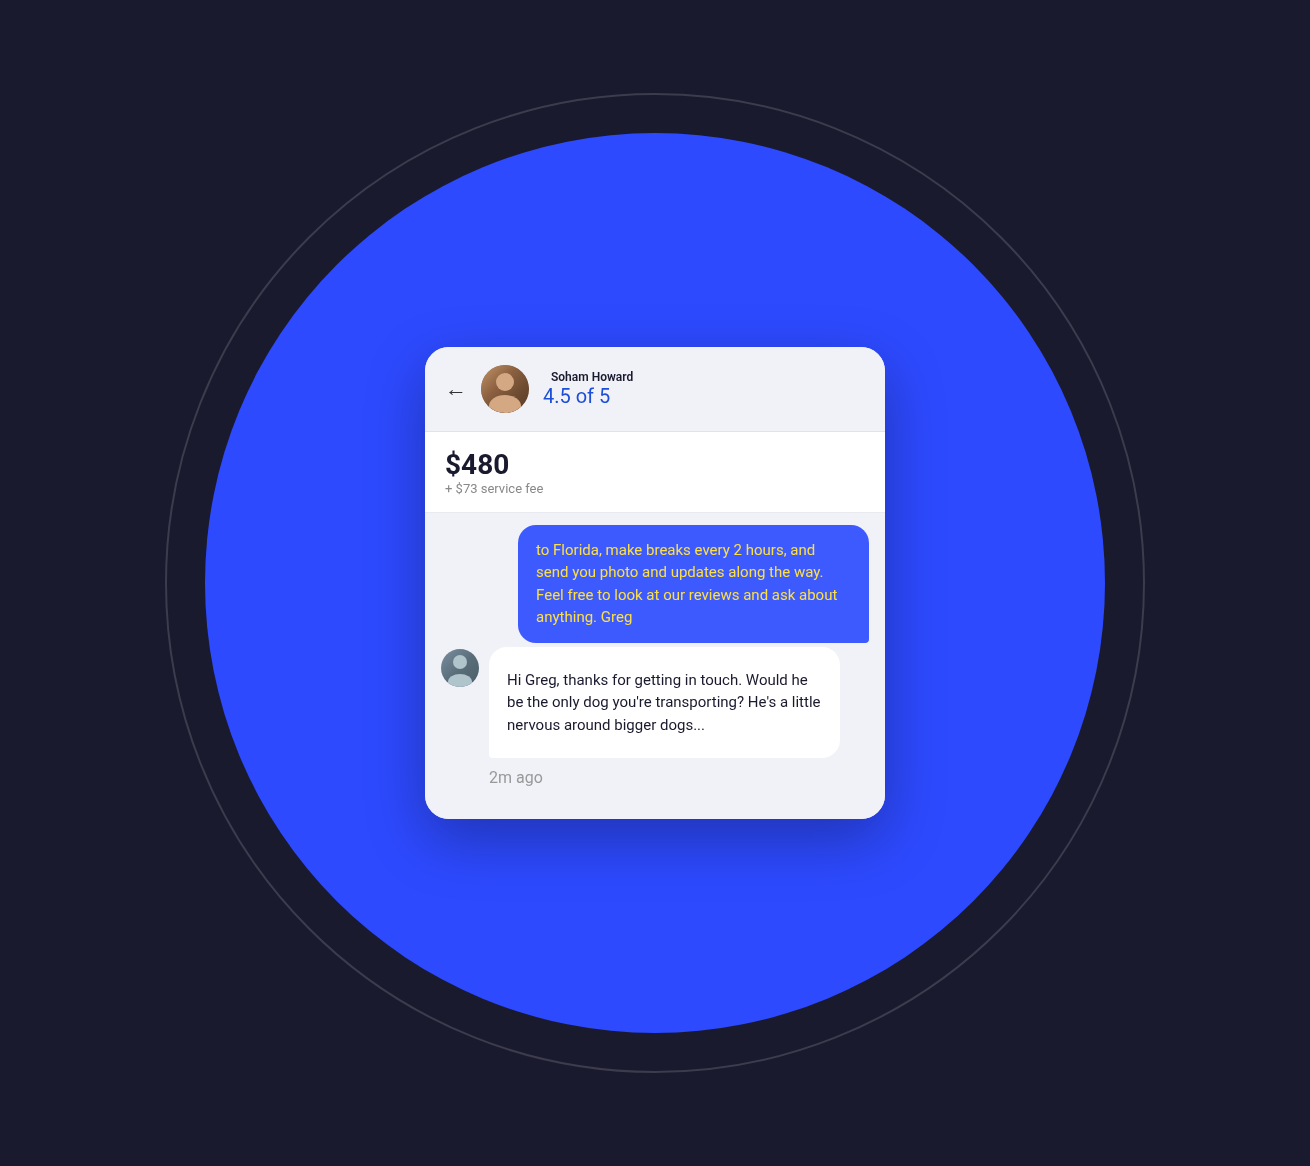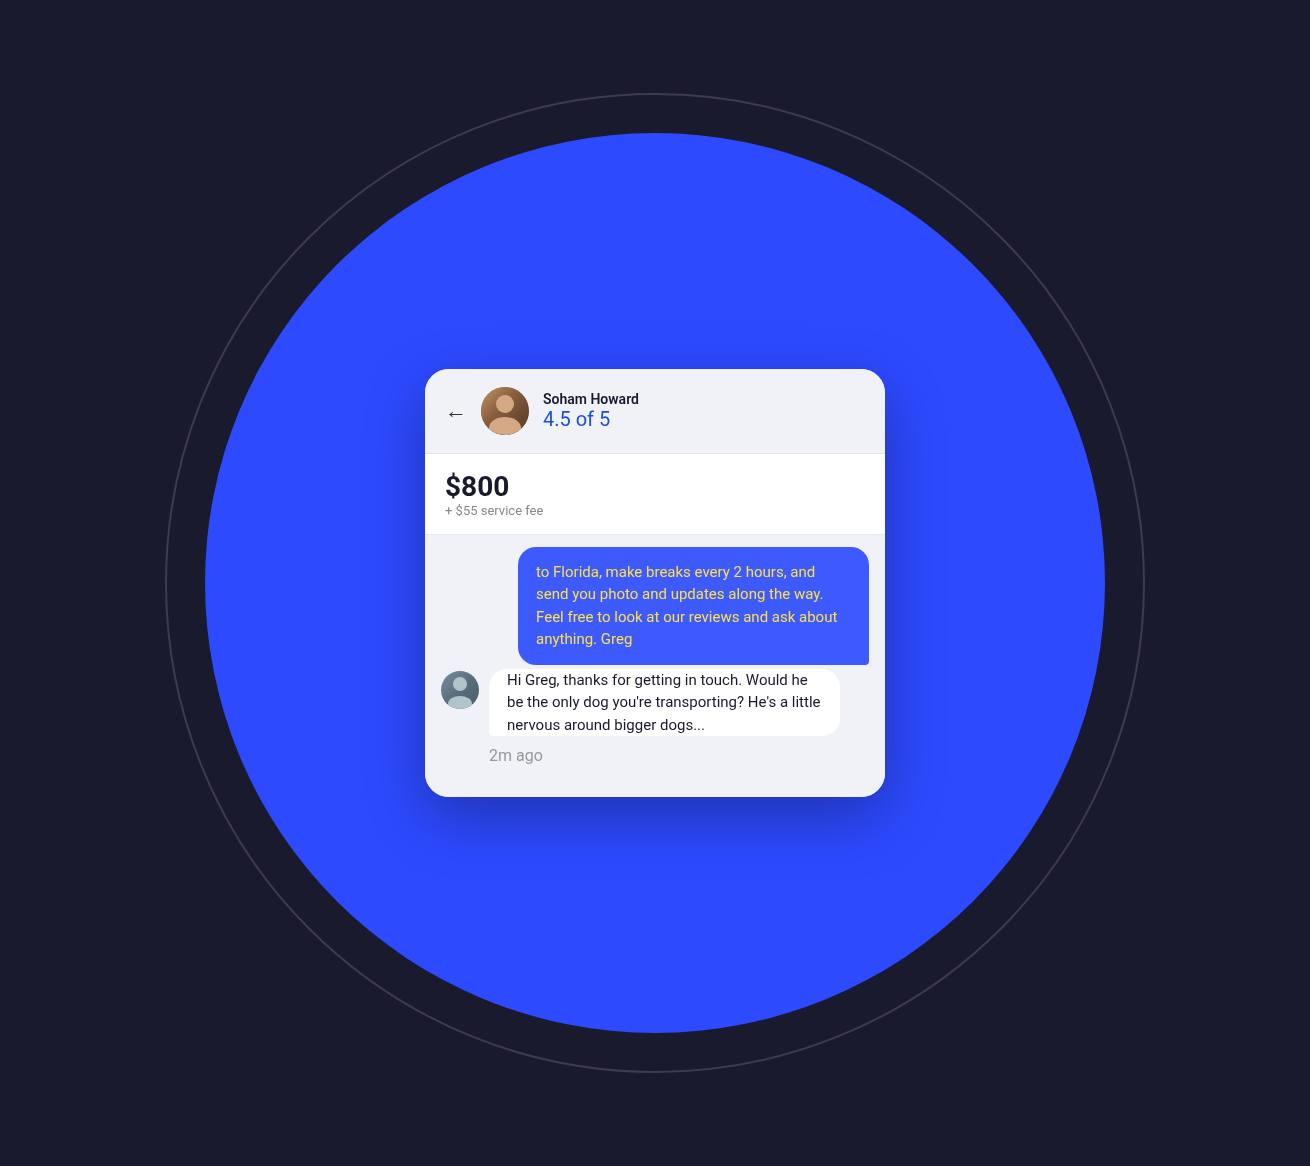--- a/index.html
+++ b/index.html
@@ -110,23 +110,24 @@
       border-radius: 50% 50% 0 0;
       background: #d4a882;
     }
 
     .header-info {
       display: flex;
       flex-direction: column;
     }
 
     .header-name {
-      font-size: 14px;
+      font-size: 12px;
       font-weight: 600;
       color: #1a1a2e;
+      margin-left: 8px;
     }
 
     .header-rating {
       font-size: 20px;
       color: #1d4ed8;
     }
 
     
     .booking-bar {
       background: #fff;
@@ -239,21 +240,21 @@
       width: 24px;
       height: 16px;
       border-radius: 50% 50% 0 0;
       background: #b0c4cc;
     }
 
     .msg-bubble-incoming {
       background: #fff;
       color: #1a1a2e;
       border-radius: 18px 18px 18px 4px;
-      padding: 0 18px;
+      padding: 22px 18px;
       font-size: 15px;
       line-height: 1.5;
       max-width: 82%;
     }
 
     .msg-time-incoming {
       font-size: 16px;
       color: #999;
       margin-top: 6px;
       margin-bottom: 12px;
@@ -287,22 +288,22 @@
       <div class="avatar-img"></div>
     </div>
     <div class="header-info">
       <span class="header-name">Soham Howard</span>
       <span class="header-rating">4.5 of 5</span>
     </div>
   </div>
 
   <div class="booking-bar">
     <div class="price-section">
-      <span class="price-main">$800</span>
-      <span class="price-fee">+ $55 service fee</span>
+      <span class="price-main">$480</span>
+      <span class="price-fee">+ $73 service fee</span>
     </div>
   </div>
 
   <div class="messages-area">
 
     <div class="msg-outgoing">
       <div class="msg-bubble-outgoing">
         <span>to Florida, make breaks every 2 hours, and send you photo and updates along the way. Feel free  to look at our reviews and ask about anything. Greg</span>
       </div>
     </div>

